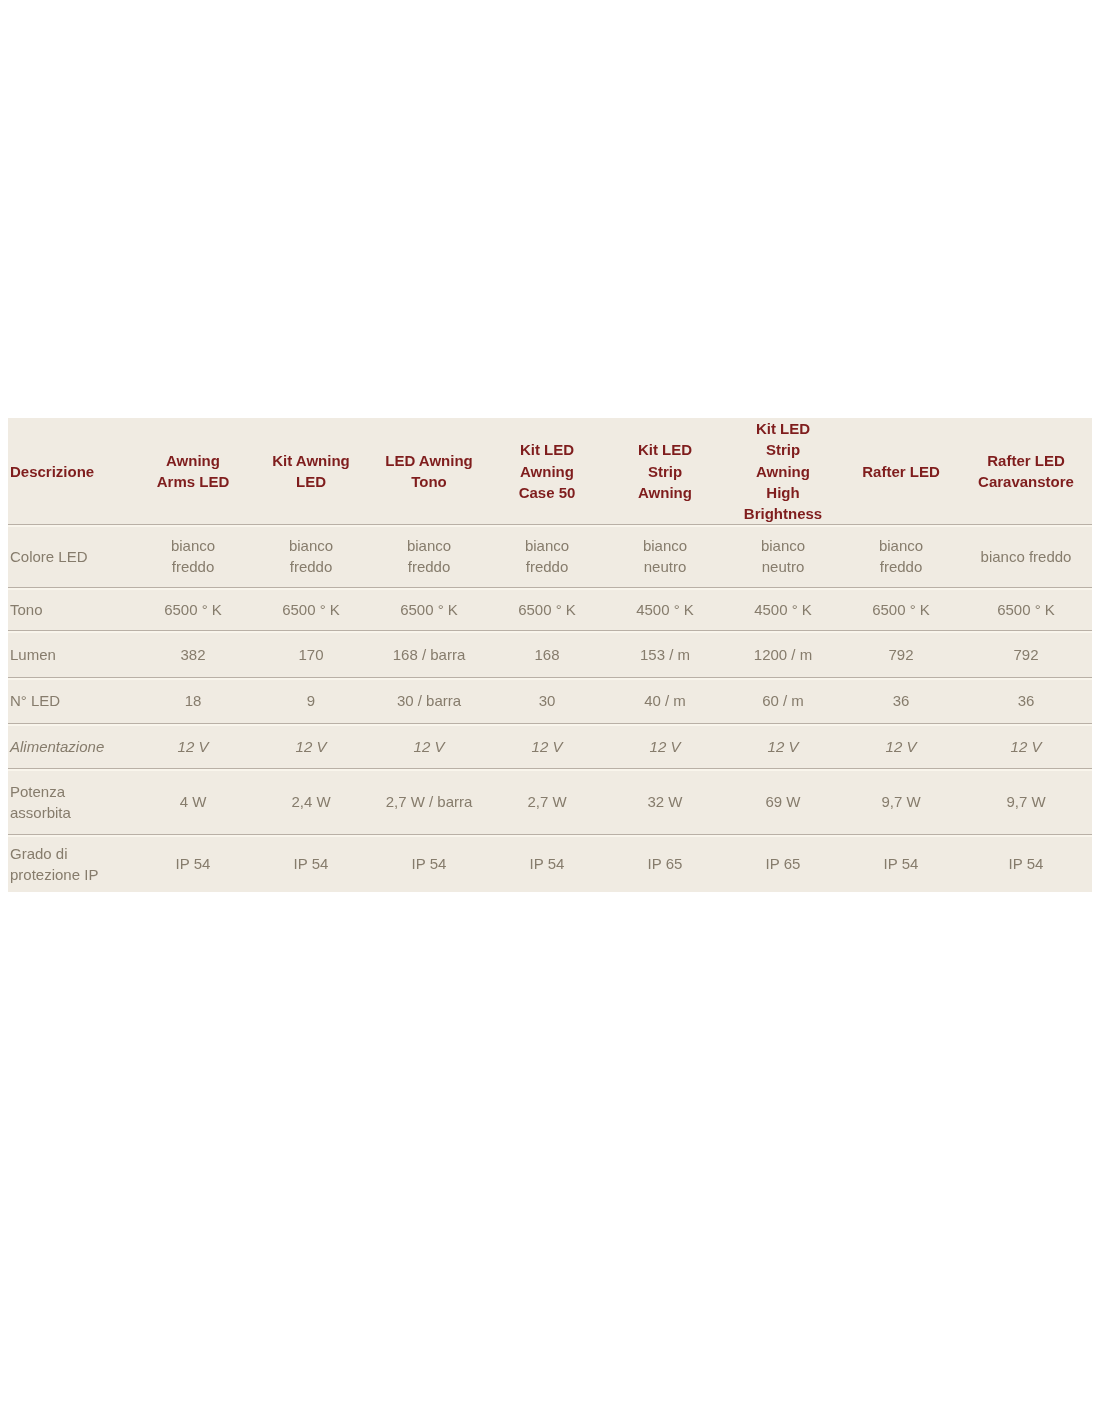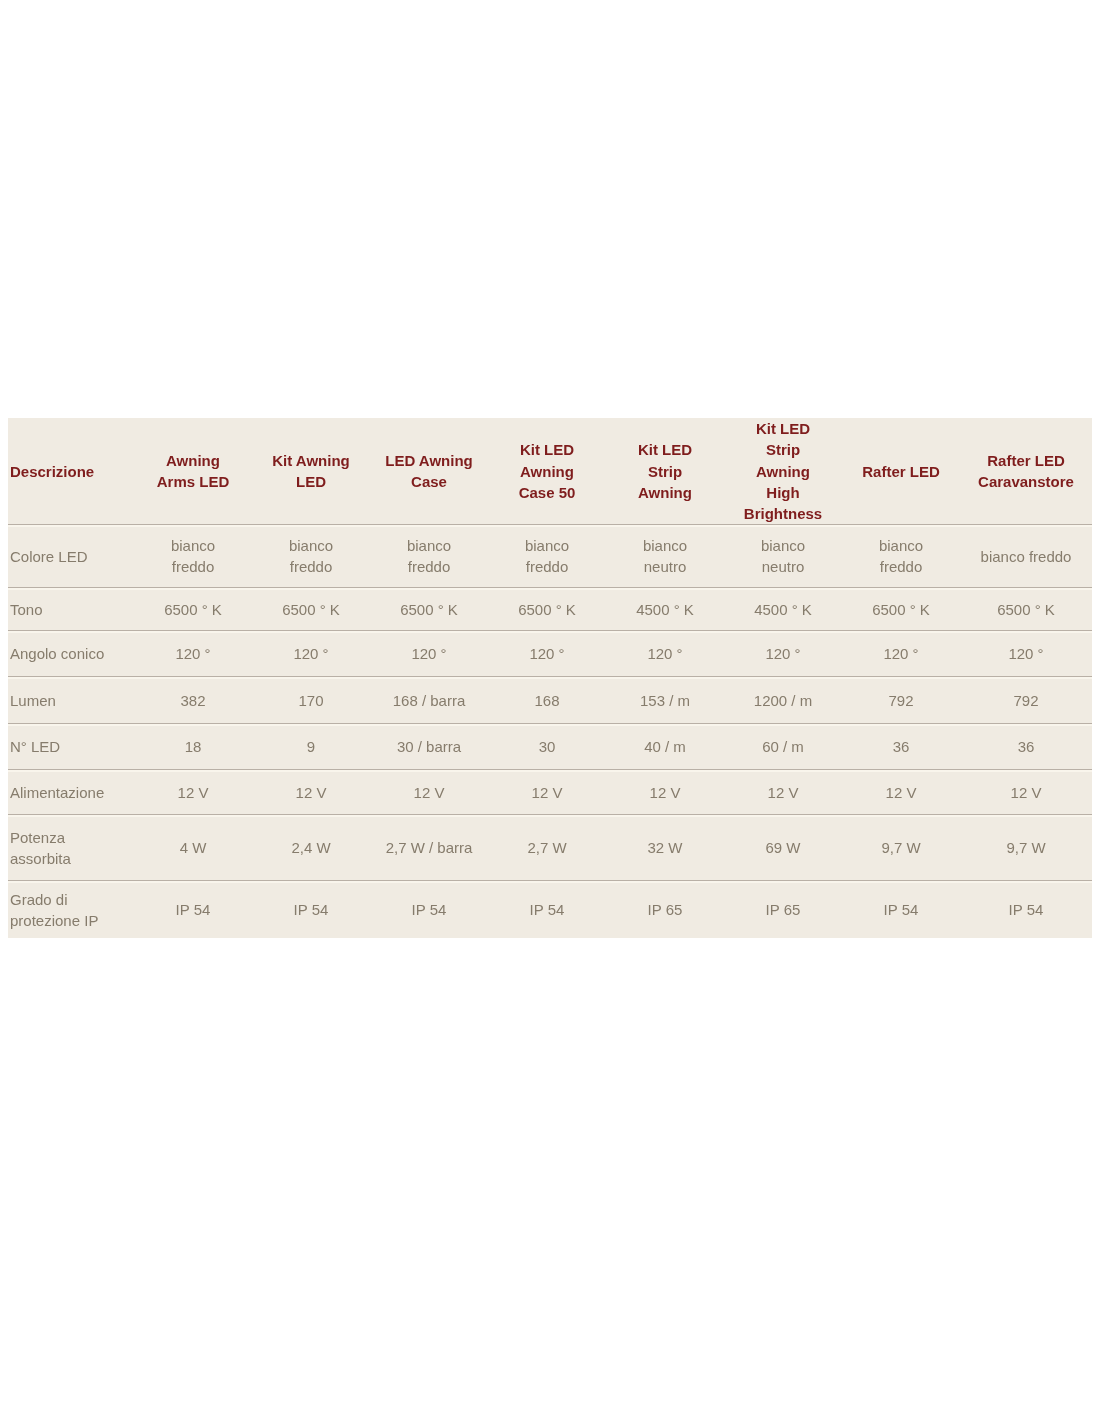--- a/index.html
+++ b/index.html
@@ -46,21 +46,21 @@
   table.spec-table tbody td,
   table.spec-table tbody th {
     border-top: 1px solid #b9b0a6;
     box-shadow: inset 0 2px 0 #f9f5ec;
   }
   tr.r-colore  td, tr.r-colore  th { height: 62px; }
   tr.r-tono    td, tr.r-tono    th { height: 42px; }
   tr.r-angolo  td, tr.r-angolo  th { height: 45px; }
   tr.r-lumen   td, tr.r-lumen   th { height: 46px; }
   tr.r-nled    td, tr.r-nled    th { height: 45px; margin-top: 23px; }
-  tr.r-alim    td, tr.r-alim    th { height: 44px; }
+  tr.r-alim    td, tr.r-alim    th { height: 44px; font-style: italic; }
   tr.r-potenza td, tr.r-potenza th { height: 65px; }
   tr.r-assorb  td, tr.r-assorb  th { height: 61px; }
   tr.r-grado   td, tr.r-grado   th { height: 57px; }
 </style>
 </head>
 <body>
 
 <table class="spec-table">
   <colgroup>
     <col style="width:126px">
@@ -74,21 +74,21 @@
       <col style="width:132px">
   </colgroup>
   <thead>
     <tr>
       <th class="lbl">Descrizione</th>
       <th>Awning
 Arms LED</th>
       <th>Kit Awning
 LED</th>
       <th>LED Awning
-Case</th>
+Tono</th>
       <th>Kit LED
 Awning
 Case 50</th>
       <th>Kit LED
 Strip
 Awning</th>
       <th>Kit LED
 Strip
 Awning
 High
@@ -120,31 +120,20 @@
     <tr class="r-tono">
       <td class="lbl">Tono</td>
       <td>6500 ° K</td>
       <td>6500 ° K</td>
       <td>6500 ° K</td>
       <td>6500 ° K</td>
       <td>4500 ° K</td>
       <td>4500 ° K</td>
       <td>6500 ° K</td>
       <td>6500 ° K</td>
-    </tr>
-    <tr class="r-angolo">
-      <td class="lbl">Angolo conico</td>
-      <td>120 °</td>
-      <td>120 °</td>
-      <td>120 °</td>
-      <td>120 °</td>
-      <td>120 °</td>
-      <td>120 °</td>
-      <td>120 °</td>
-      <td>120 °</td>
     </tr>
     <tr class="r-lumen">
       <td class="lbl">Lumen</td>
       <td>382</td>
       <td>170</td>
       <td>168 / barra</td>
       <td>168</td>
       <td>153 / m</td>
       <td>1200 / m</td>
       <td>792</td>

